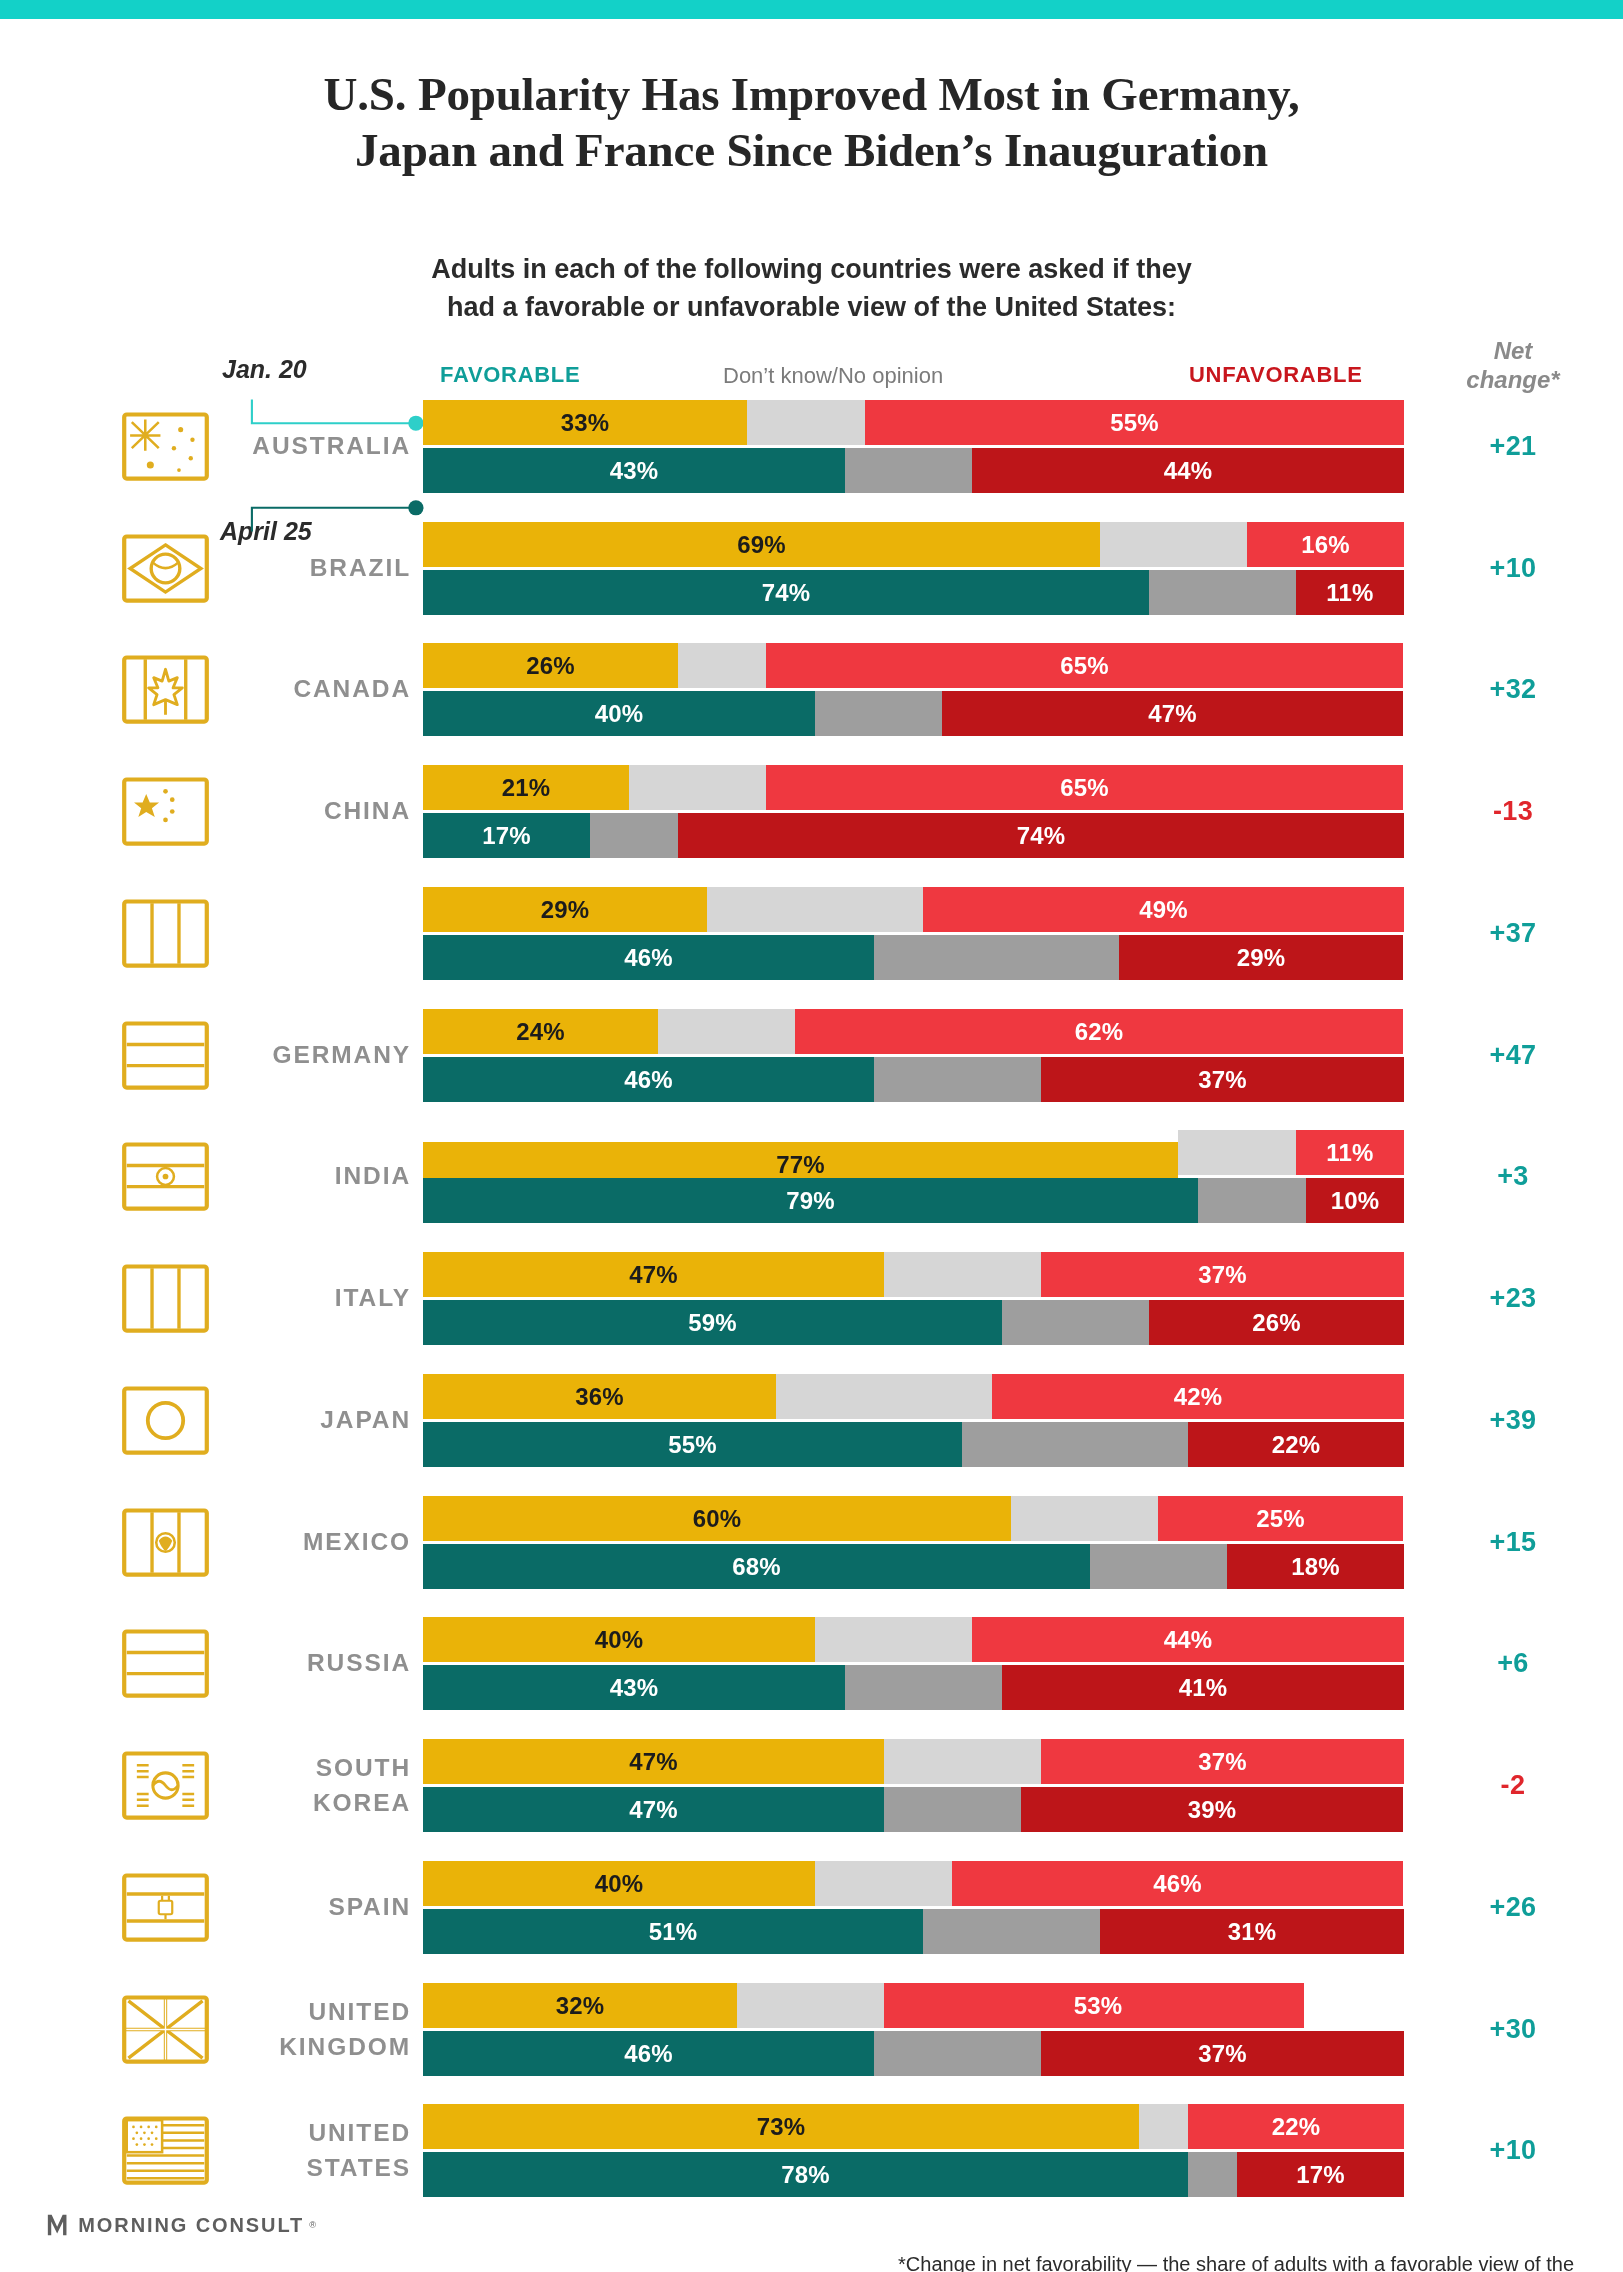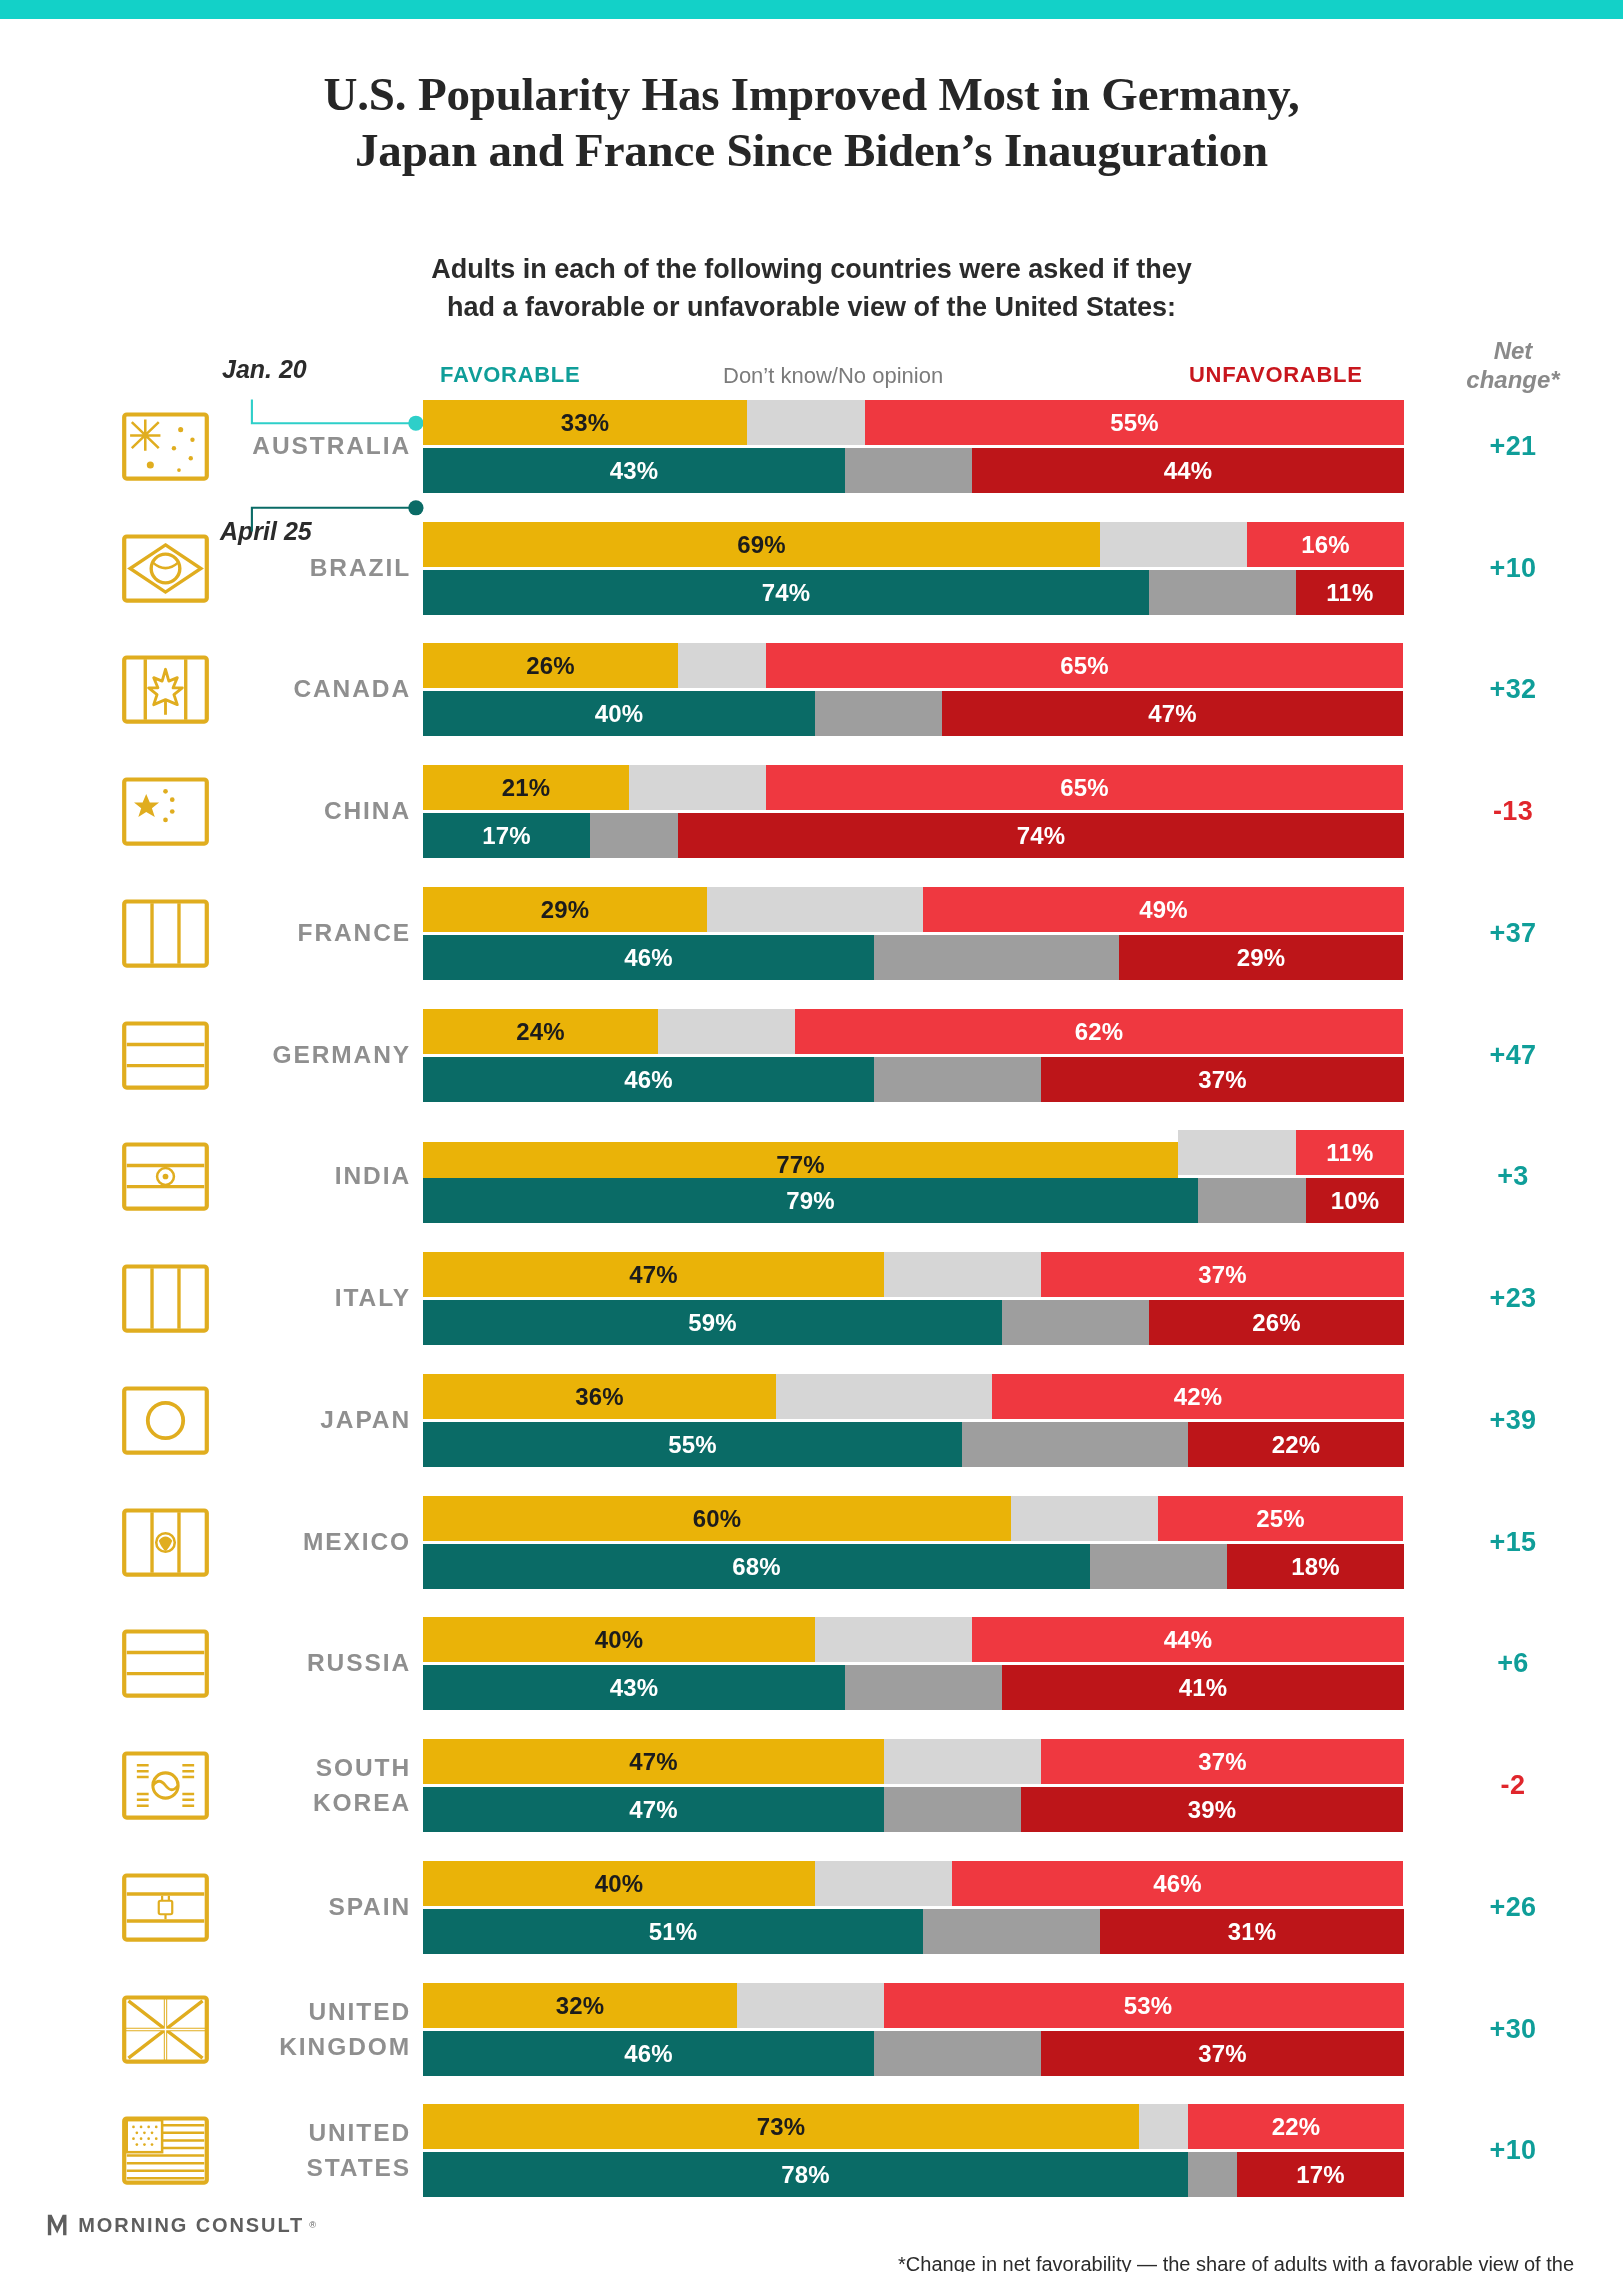--- a/index.html
+++ b/index.html
@@ -396,23 +396,20 @@
         </div>
         <div class="net net-neg">-13</div>
       </div>
       <div class="row" style="top: 881px;">
         <div class="flag"><svg viewBox="0 0 108 108" width="91" height="91">
             <g stroke="#e0ad1f" stroke-width="4">
               <path d="M38 18 L38 90 M70 18 L70 90"></path>
             </g>
             <rect x="5" y="16" width="98" height="76" rx="3" fill="none" stroke="#e0ad1f" stroke-width="5"></rect>
           </svg></div>
-        <div class="cname">
-          <span class="ln">FRANCE</span>
-        </div>
         <div class="bars">
           <div class="bar bar-top">
             <div class="seg s-fav-a" style="width: 284px;">
               <span>29%</span>
             </div>
             <div class="seg s-dk-a" style="width: 216px;"></div>
             <div class="seg s-unfav-a" style="width: 481px;">
               <span>49%</span>
             </div>
           </div>
@@ -708,21 +705,21 @@
         <div class="cname">
           <span class="ln">UNITED</span>
           <span class="ln">KINGDOM</span>
         </div>
         <div class="bars">
           <div class="bar bar-top">
             <div class="seg s-fav-a" style="width: 314px;">
               <span>32%</span>
             </div>
             <div class="seg s-dk-a" style="width: 147px;"></div>
-            <div class="seg s-unfav-a" style="width: 520px; padding-left: 8px;">
+            <div class="seg s-unfav-a" style="width: 420px; padding-left: 8px;">
               <span>53%</span>
             </div>
           </div>
           <div class="bar bar-bot">
             <div class="seg s-fav-b" style="width: 451px;">
               <span>46%</span>
             </div>
             <div class="seg s-dk-b" style="width: 167px;"></div>
             <div class="seg s-unfav-b" style="width: 363px;">
               <span>37%</span>

